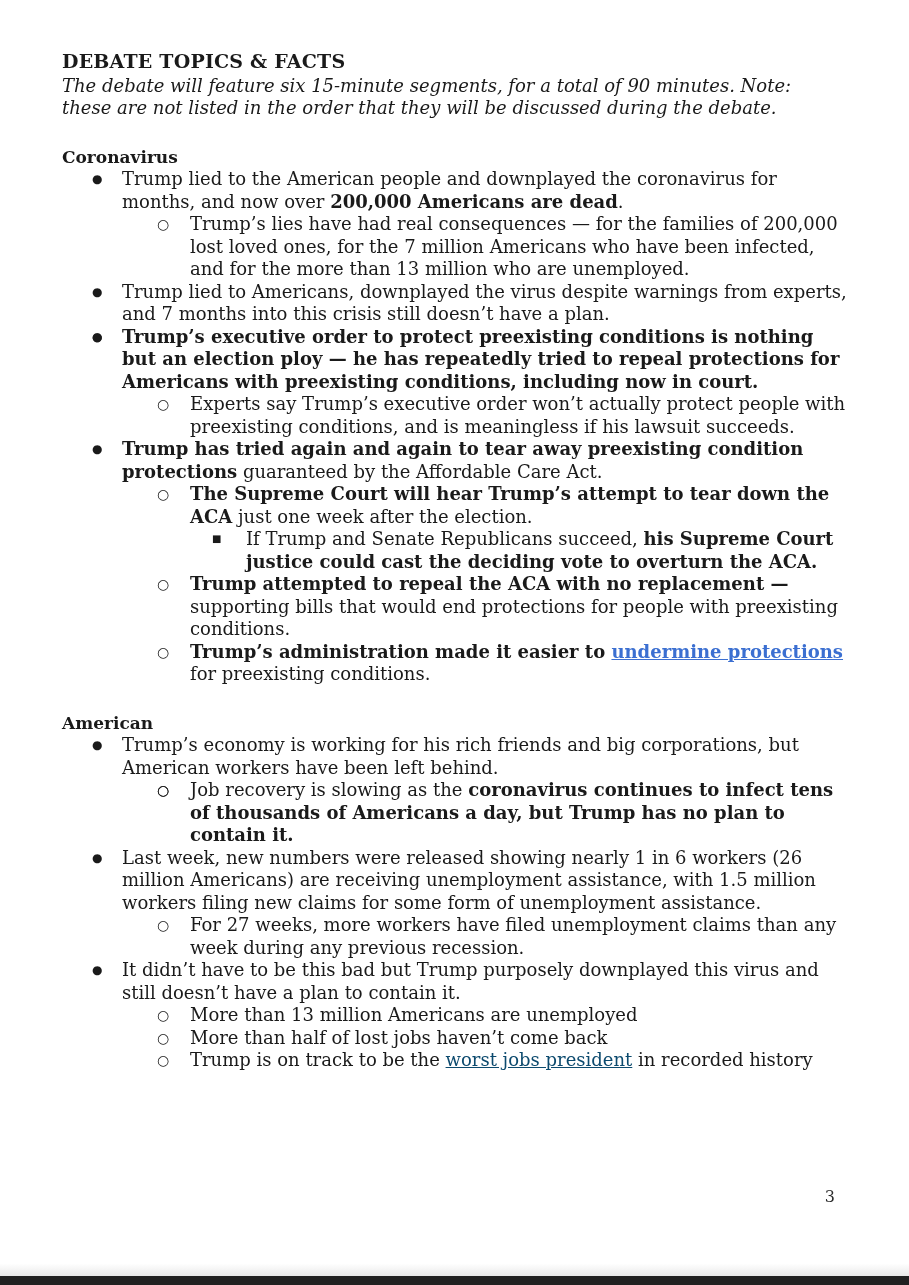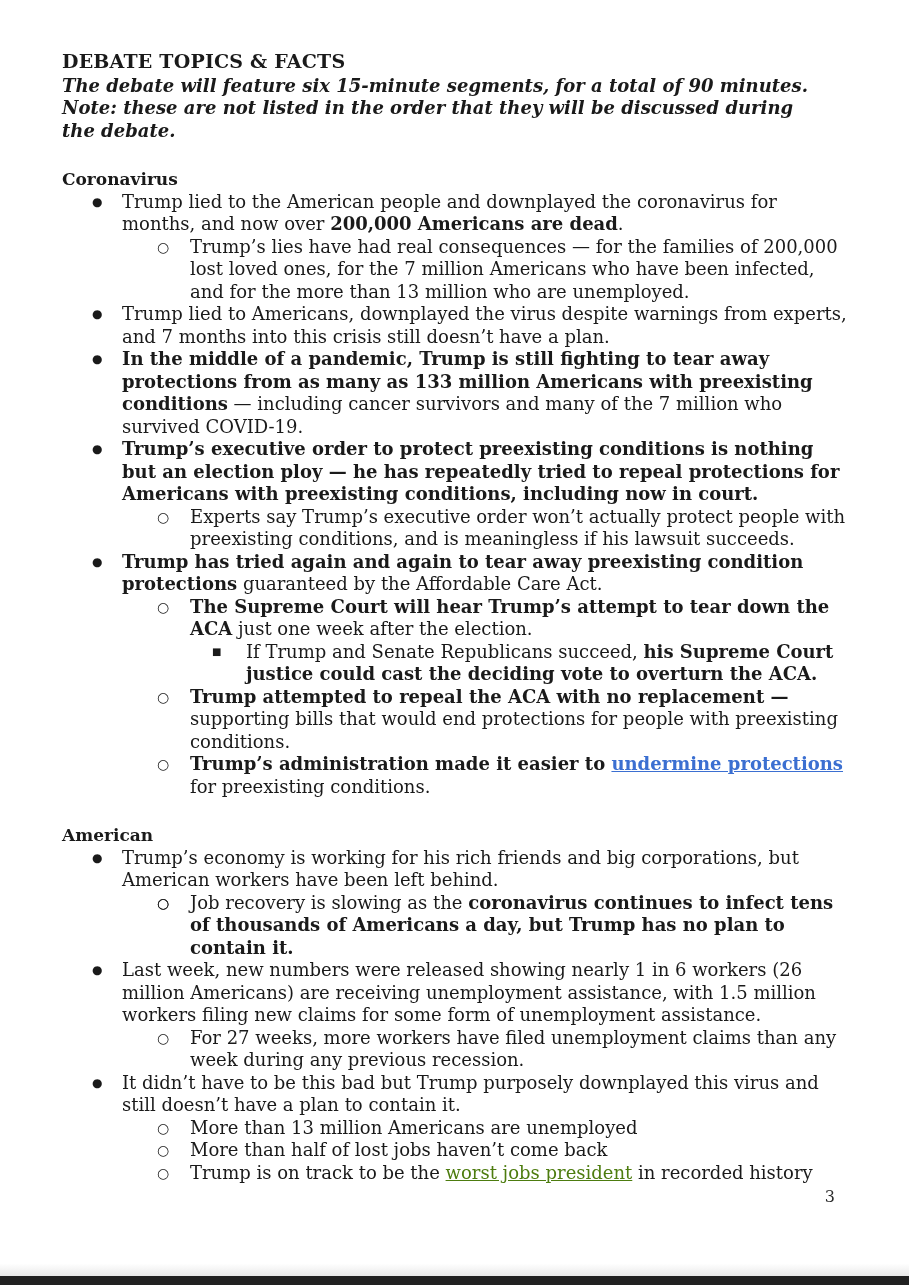--- a/index.html
+++ b/index.html
@@ -20,21 +20,20 @@
     line-height: 22.5px;
   }
   .doc-title {
     font-size: 19px; font-weight: bold;
     margin: 0; letter-spacing: 0.2px;
   }
   .intro {
     font-style: italic;
     margin: 2px 0 10px 0;
     max-width: 770px;
-    font-weight: bold;
   }
   .section-heading {
     font-size: 17px; font-weight: bold;
     margin: 26px 0 0 0;
   }
   .li { position: relative; margin: 0; max-width: 787px; }
   .lvl1 { padding-left: 60px; }
   .lvl2 { padding-left: 128px; }
   .lvl3 { padding-left: 184px; }
   .marker {
@@ -66,38 +65,38 @@
 
 <div class="page">
   <h1 class="doc-title">DEBATE TOPICS &amp; FACTS</h1>
   <p class="intro">The debate will feature six 15-minute segments, for a total of 90 minutes. Note: these are not listed in the order that they will be discussed during the debate.</p>
   <div id="sections">
       <section>
         <h2 class="section-heading">Coronavirus</h2>
         <div class="li lvl1"><span class="marker m1">●</span><span class="content"><span>Trump lied to the American people and downplayed the coronavirus for months, and now over </span><span class="b">200,000 Americans are dead</span><span>.</span></span></div>
         <div class="li lvl2"><span class="marker m2">○</span><span class="content"><span>Trump’s lies have had real consequences — for the families of 200,000 lost loved ones, for the 7 million Americans who have been infected, and for the more than 13 million who are unemployed.</span></span></div>
         <div class="li lvl1"><span class="marker m1">●</span><span class="content"><span>Trump lied to Americans, downplayed the virus despite warnings from experts, and 7 months into this crisis still doesn’t have a plan.</span></span></div>
-        <div class="li lvl1"><span class="marker m1">●</span><span class="content"><span class="b">In the middle of a pandemic, Trump is still fighting to tear away protections from as many as 133 million Americans with preexisting conditions</span><span> — including cancer survivors and many of the 7 million who survived COVID-19.</span></span></div>
+        <div class="li lvl1"><span class="marker m1">●</span></div>
         <div class="li lvl1"><span class="marker m1">●</span><span class="content"><span class="b">Trump’s executive order to protect preexisting conditions is nothing but an election ploy — he has repeatedly tried to repeal protections for Americans with preexisting conditions, including now in court.</span></span></div>
         <div class="li lvl2"><span class="marker m2">○</span><span class="content"><span>Experts say Trump’s executive order won’t actually protect people with preexisting conditions, and is meaningless if his lawsuit succeeds.</span></span></div>
         <div class="li lvl1"><span class="marker m1">●</span><span class="content"><span class="b">Trump has tried again and again to tear away preexisting condition protections</span><span> guaranteed by the Affordable Care Act.</span></span></div>
         <div class="li lvl2"><span class="marker m2">○</span><span class="content"><span class="b">The Supreme Court will hear Trump’s attempt to tear down the ACA</span><span> just one week after the election.</span></span></div>
         <div class="li lvl3"><span class="marker m3">■</span><span class="content"><span>If Trump and Senate Republicans succeed, </span><span class="b">his Supreme Court justice could cast the deciding vote to overturn the ACA.</span></span></div>
         <div class="li lvl2"><span class="marker m2">○</span><span class="content"><span class="b">Trump attempted to repeal the ACA with no replacement —</span><span> supporting bills that would end protections for people with preexisting conditions.</span></span></div>
         <div class="li lvl2"><span class="marker m2">○</span><span class="content"><span class="b">Trump’s administration made it easier to </span><a class="link b" href="#" style="color: rgb(59, 111, 209);">undermine protections</a><span> for preexisting conditions.</span></span></div>
       </section>
       <section>
         <h2 class="section-heading">American</h2>
         <div class="li lvl1"><span class="marker m1">●</span><span class="content"><span>Trump’s economy is working for his rich friends and big corporations, but American workers have been left behind.</span></span></div>
         <div class="li lvl2"><span class="marker m2">○</span></div>
         <div class="li lvl2"><span class="marker m2">○</span><span class="content"><span>Job recovery is slowing as the </span><span class="b">coronavirus continues to infect tens of thousands of Americans a day, but Trump has no plan to contain it.</span></span></div>
         <div class="li lvl1"><span class="marker m1">●</span><span class="content"><span>Last week, new numbers were released showing nearly 1 in 6 workers (26 million Americans) are receiving unemployment assistance, with 1.5 million workers filing new claims for some form of unemployment assistance.</span></span></div>
         <div class="li lvl2"><span class="marker m2">○</span><span class="content"><span>For 27 weeks, more workers have filed unemployment claims than any week during any previous recession.</span></span></div>
         <div class="li lvl1"><span class="marker m1">●</span><span class="content"><span>It didn’t have to be this bad but Trump purposely downplayed this virus and still doesn’t have a plan to contain it.</span></span></div>
         <div class="li lvl2"><span class="marker m2">○</span><span class="content"><span>More than 13 million Americans are unemployed</span></span></div>
         <div class="li lvl2"><span class="marker m2">○</span><span class="content"><span>More than half of lost jobs haven’t come back</span></span></div>
-        <div class="li lvl2"><span class="marker m2">○</span><span class="content"><span>Trump is on track to be the </span><a class="link" href="#" style="color: #4d7c0f; text-align: right;">worst jobs president</a><span> in recorded history</span></span></div>
+        <div class="li lvl2"><span class="marker m2">○</span><span class="content"><span>Trump is on track to be the </span><a class="link" href="#" style="color: #0c4a6e; text-align: right;">worst jobs president</a><span> in recorded history</span></span></div>
       </section>
     </div>
   <div class="page-number">3</div>
 </div>
 <div class="edge-strip"></div>
 <div class="bottom-bar"></div>
 
 </body></html>

